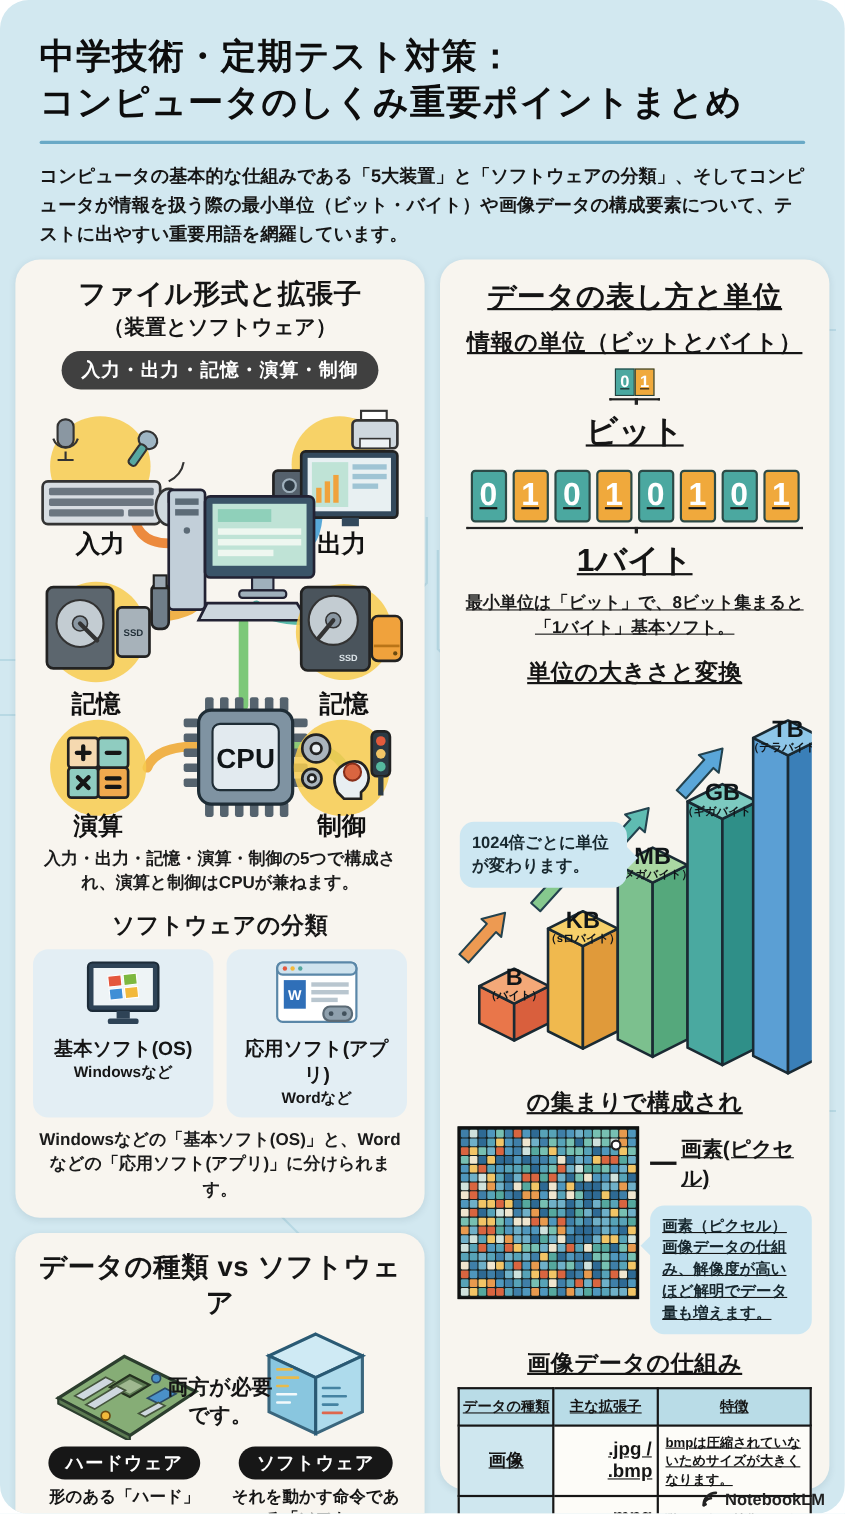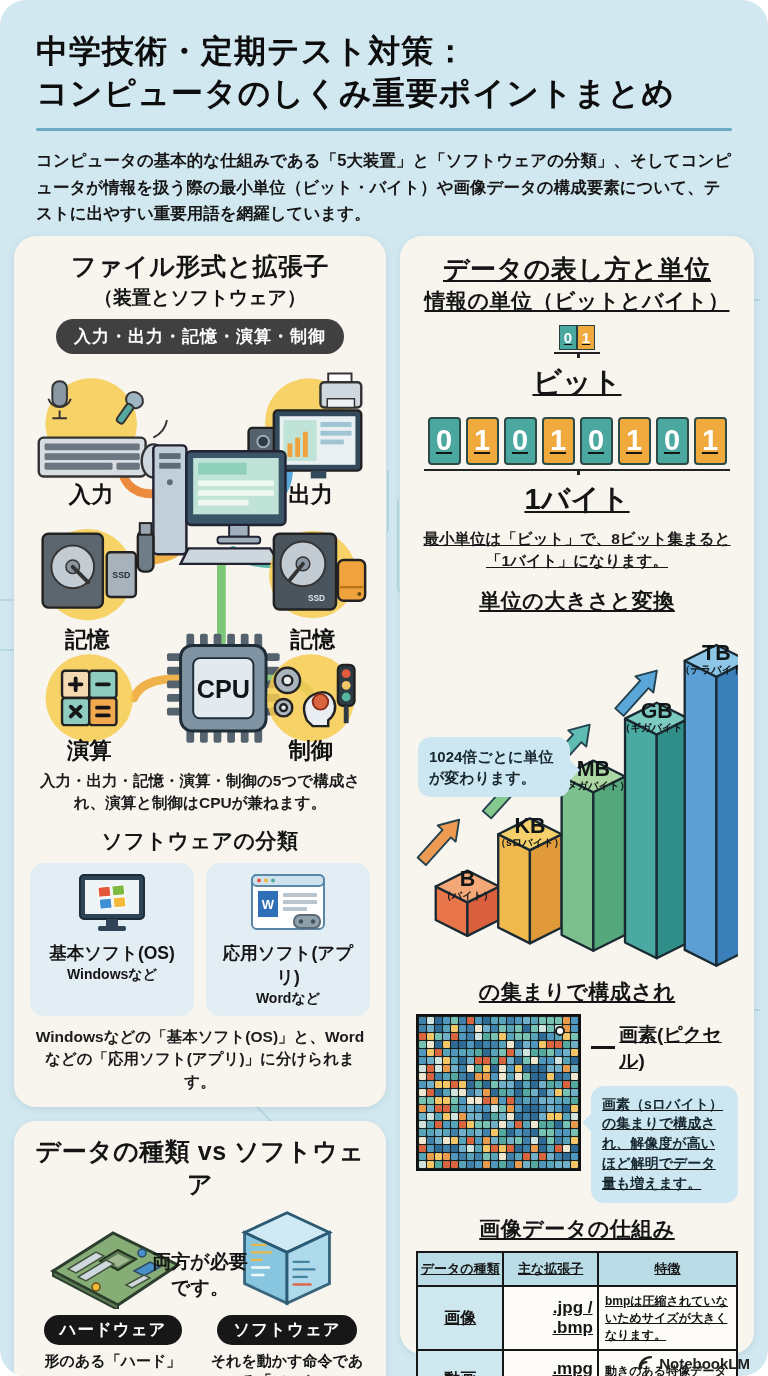--- a/index.html
+++ b/index.html
@@ -40,21 +40,21 @@
   .hw-col svg { display:block; margin:0 auto; }
   .pill { display:inline-block; background:#171717; color:#fff; border-radius:18px;
           padding:4px 16px; font-size:16.5px; font-weight:800; margin-top:6px; letter-spacing:1px; }
   .hw-cap { font-size:15px; font-weight:800; margin-top:6px; line-height:1.35; }
   .hw-note { position:absolute; left:50%; top:40px; transform:translateX(-50%);
              width:96px; font-size:19px; font-weight:900; text-align:center; line-height:1.35; }
 
   
   .tall { height:1118px; display:flex; flex-direction:column;text-decoration:underline; }
   .tall h2 { font-size:26px; margin-top:2px; }
-  .tall h3 { }
+  .tall h3 { margin-top:10px; }
   .minibit { display:flex; justify-content:center; gap:0; margin-top:10px; }
   .minibit span { width:18px; height:25px; display:flex; align-items:center; justify-content:center;
                   color:#fff; font-size:15px; font-weight:900; border:1.5px solid #24413f; }
   .bracket { border:2.5px solid #222; border-top:none; height:9px; position:relative; }
   .bracket::after { content:""; position:absolute; left:50%; bottom:-6px; width:2.5px; height:6px; background:#222; }
   .bracket.small { width:46px; margin:2px auto 0 auto; }
   .bracket.big { width:306px; margin:4px auto 0 auto; }
   .unit-label { text-align:center; font-size:29px; font-weight:900; margin-top:9px; }
   .byte-row { display:flex; justify-content:center; gap:5px; margin-top:14px; }
   .byte-row span { width:33px; height:48px; display:flex; align-items:center; justify-content:center;
@@ -427,21 +427,21 @@
             <span style="background: rgb(75, 168, 160);">0</span>
             <span style="background: rgb(240, 169, 60);">1</span>
             <span style="background: rgb(75, 168, 160);">0</span>
             <span style="background: rgb(240, 169, 60);">1</span>
             <span style="background: rgb(75, 168, 160);">0</span>
             <span style="background: rgb(240, 169, 60);">1</span>
           </div>
         <div class="bracket big"></div>
         <div class="unit-label">1バイト</div>
 
-        <p class="cap" style="margin-top:8px;">最小単位は「ビット」で、8ビット集まると「1バイト」になります。</p>
+        <p class="cap" style="margin-top:8px;">最小単位は「ビット」で、8ビット集まると「1バイト」基本ソフト。</p>
 
         <h3 style="margin-top:14px;">単位の大きさと変換</h3>
         <div class="chart-wrap">
           <svg id="units-chart" viewBox="0 0 345 385">
               <g transform="translate(6,262) rotate(-48)">
                 <path d="M0 -6 h40 v-7 l20 13 l-20 13 v-7 h-40 z" fill="#ed9a52" stroke="#23424e" stroke-width="2" stroke-linejoin="round"></path>
               </g>
               <g transform="translate(76,212) rotate(-48)">
                 <path d="M0 -6 h40 v-7 l20 13 l-20 13 v-7 h-40 z" fill="#86c98e" stroke="#23424e" stroke-width="2" stroke-linejoin="round"></path>
               </g>
@@ -865,21 +865,21 @@
                 <i style="background: rgb(111, 176, 200);"></i>
                 <i style="background: rgb(242, 197, 102);"></i>
               </div>
             <div class="px-dot"></div>
           </div>
           <div class="img-right">
             <div class="callout">
               <span class="callout-line"></span>
               <b>画素(ピクセル)</b>
             </div>
-            <div class="bubble img-bubble">画素（sロバイト）の集まりで構成され、解像度が高いほど解明でデータ量も増えます。</div>
+            <div class="bubble img-bubble">画素（ピクセル）画像データの仕組み、解像度が高いほど解明でデータ量も増えます。</div>
           </div>
         </div>
 
         <h3 style="margin-top:12px;">画像データの仕組み</h3>
         <table id="file-table">
             <thead>
               <tr>
                 <th>データの種類</th>
                 <th>主な拡張子</th>
                 <th>特徴</th>

